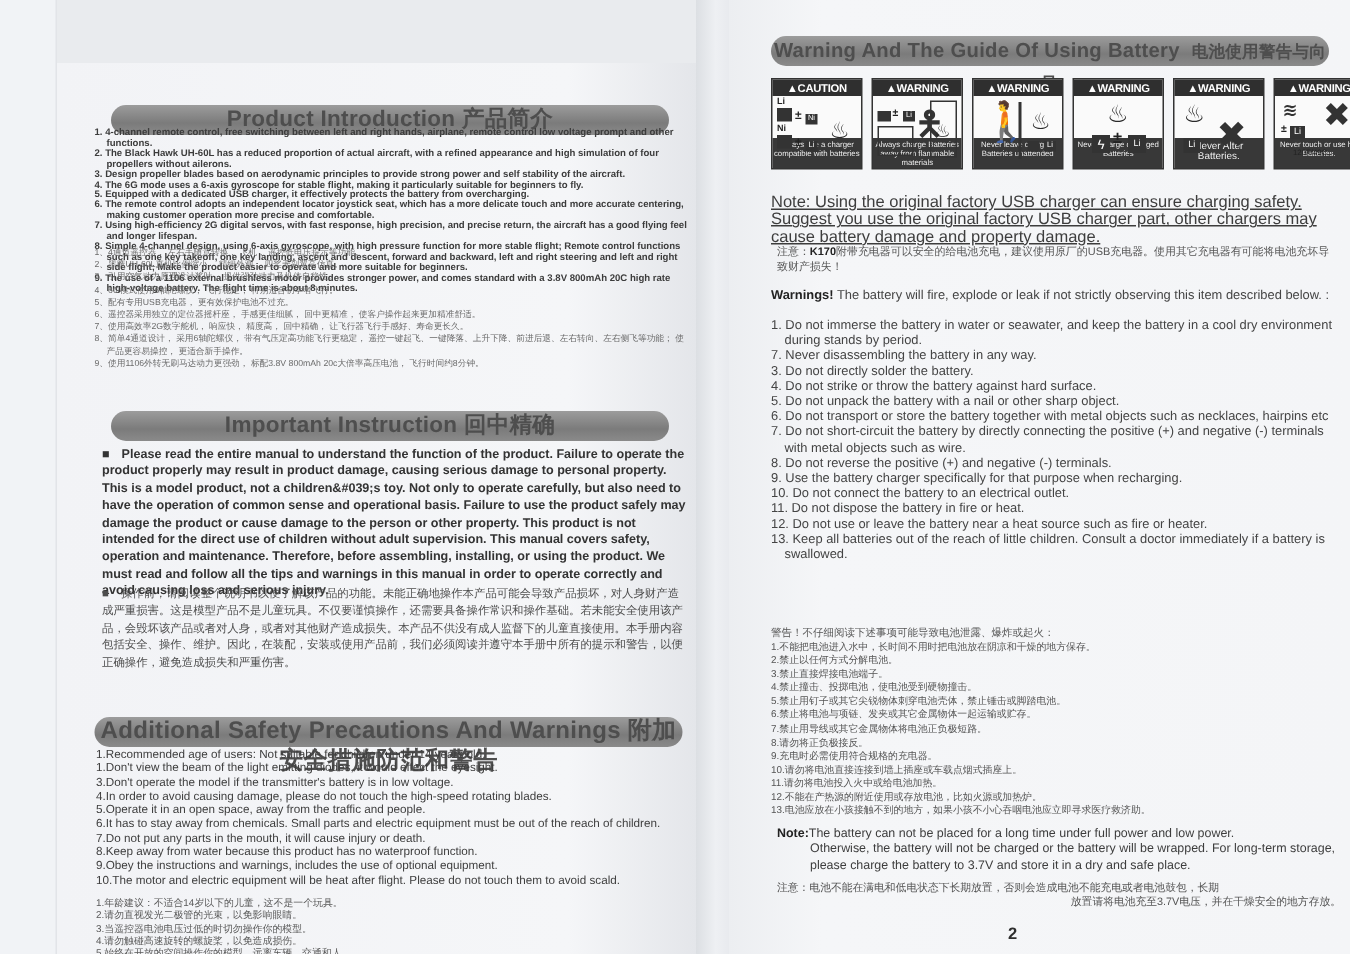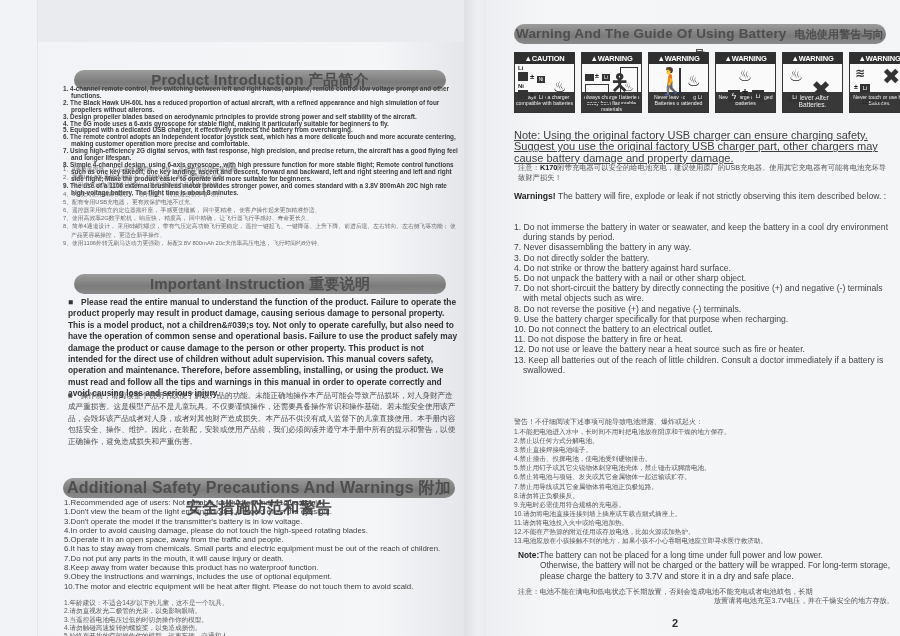--- a/index.html
+++ b/index.html
@@ -44,21 +44,21 @@
   .warn-foot.big { font-size: 6.6px; line-height: 7.4px; }
   .ico { position: absolute; font-weight: bold; color: #222; }
   .flame { position: absolute; font-size: 15px; color: #2a2a2a; }
   .box-li { position: absolute; background: #333; color: #fff; font-size: 5px; width: 8px; height: 7px; line-height: 7px; text-align: center; }
 
   .note-en { position: absolute; left: 28px; top: 130px; width: 378px; font-size: 11px; line-height: 11.4px; color: #3d3d3d; text-decoration: underline; }
   .note-cn { position: absolute; left: 32px; top: 163px; width: 370px; font-size: 7.3px; line-height: 10px; color: #555; }
   .note-cn b { color: #222; }
   .warnings-head { position: absolute; left: 28px; top: 191px; width: 378px; font-size: 8.6px; line-height: 10.4px; color: #444; }
   .warnings-head b { color: #222; }
-  .bat-list { position: absolute; left: 28px; top: 222px; width: 378px; font-size: 8.6px; line-height: 10.2px; color: #444; }
+  .bat-list { position: absolute; left: 28px; top: 211px; width: 378px; font-size: 8.6px; line-height: 10.2px; color: #444; }
   .bat-list li { list-style: none; padding-left: 9px; text-indent: -9px; }
   .bat-cn-head { position: absolute; left: 28px; top: 417px; font-size: 7px; color: #555; }
   .bat-cn { position: absolute; left: 28px; top: 427px; width: 378px; font-size: 6.6px; line-height: 9.1px; color: #555; }
   .bat-cn li { list-style: none; }
   .note2 { position: absolute; left: 32px; top: 550px; width: 376px; font-size: 8.3px; line-height: 10.3px; color: #3d3d3d; }
   .note2 b { color: #222; margin-top: 36px; }
   .note2 .cont { padding-left: 22px; display: block; }
   .note2-cn { position: absolute; left: 32px; top: 587px; width: 376px; font-size: 7.2px; line-height: 9.4px; color: #555; }
   .note2-cn .cont { padding-left: 22px; display: block; text-align: right; }
 </style>
@@ -93,21 +93,21 @@
       <li>4、6G模式使用6轴陀螺仪， 飞行稳定， 特别适合初学者飞行。</li>
       <li>5、配有专用USB充电器， 更有效保护电池不过充。</li>
       <li>6、遥控器采用独立的定位器摇杆座， 手感更佳细腻， 回中更精准， 使客户操作起来更加精准舒适。</li>
       <li>7、使用高效率2G数字舵机， 响应快， 精度高， 回中精确， 让飞行器飞行手感好、寿命更长久。</li>
       <li>8、简单4通道设计， 采用6轴陀螺仪， 带有气压定高功能飞行更稳定， 遥控一键起飞、一键降落、上升下降、前进后退、左右转向、左右侧飞等功能； 使产品更容易操控， 更适合新手操作。</li>
       <li>9、使用1106外转无刷马达动力更强劲， 标配3.8V 800mAh 20c大倍率高压电池， 飞行时间约8分钟。</li>
     </ul>
 
     <div class="section-bar" style="left:36px; top:232px; width:372px;">
       <span>Important Instruction</span>
-      <span>重要说明</span>
+      <span>回中精确</span>
     </div>
 
     <p class="important">
       <span style="margin-right:8px;">■</span><span>Please read the entire manual to understand the function of the product. Failure to operate the product properly may result in product damage, causing serious damage to personal property. This is a model product, not a children&amp;#039;s toy. Not only to operate carefully, but also need to have the operation of common sense and operational basis. Failure to use the product safely may damage the product or cause damage to the person or other property. This product is not intended for the direct use of children without adult supervision. This manual covers safety, operation and maintenance. Therefore, before assembling, installing, or using the product. We must read and follow all the tips and warnings in this manual in order to operate correctly and avoid causing loss and serious injury.</span>
     </p>
 
     <p class="important-cn">
       <span style="margin-right:8px;">■</span><span>操作前，请阅读整个说明书以便了解该产品的功能。未能正确地操作本产品可能会导致产品损坏，对人身财产造成严重损害。这是模型产品不是儿童玩具。不仅要谨慎操作，还需要具备操作常识和操作基础。若未能安全使用该产品，会毁坏该产品或者对人身，或者对其他财产造成损失。本产品不供没有成人监督下的儿童直接使用。本手册内容包括安全、操作、维护。因此，在装配，安装或使用产品前，我们必须阅读并遵守本手册中所有的提示和警告，以便正确操作，避免造成损失和严重伤害。</span>
     </p>
 
@@ -239,20 +239,21 @@
     <p class="warnings-head">
       <b>Warnings!</b><span> The battery will fire, explode or leak if not strictly observing this item described below. :</span>
     </p>
 
     <ul class="bat-list">
       <li>1. Do not immerse the battery in water or seawater, and keep the battery in a cool dry environment during stands by period.</li>
       <li>7. Never disassembling the battery in any way.</li>
       <li>3. Do not directly solder the battery.</li>
       <li>4. Do not strike or throw the battery against hard surface.</li>
       <li>5. Do not unpack the battery with a nail or other sharp object.</li>
+      <li>6. Do not transport or store the battery together with metal objects such as necklaces, hairpins etc</li>
       <li>7. Do not short-circuit the battery by directly connecting the positive (+) and negative (-) terminals with metal objects such as wire.</li>
       <li>8. Do not reverse the positive (+) and negative (-) terminals.</li>
       <li>9. Use the battery charger specifically for that purpose when recharging.</li>
       <li>10. Do not connect the battery to an electrical outlet.</li>
       <li>11. Do not dispose the battery in fire or heat.</li>
       <li>12. Do not use or leave the battery near a heat source such as fire or heater.</li>
       <li>13. Keep all batteries out of the reach of little children. Consult a doctor immediately if a battery is swallowed.</li>
     </ul>
 
     <div class="bat-cn-head">警告！不仔细阅读下述事项可能导致电池泄露、爆炸或起火：</div>

